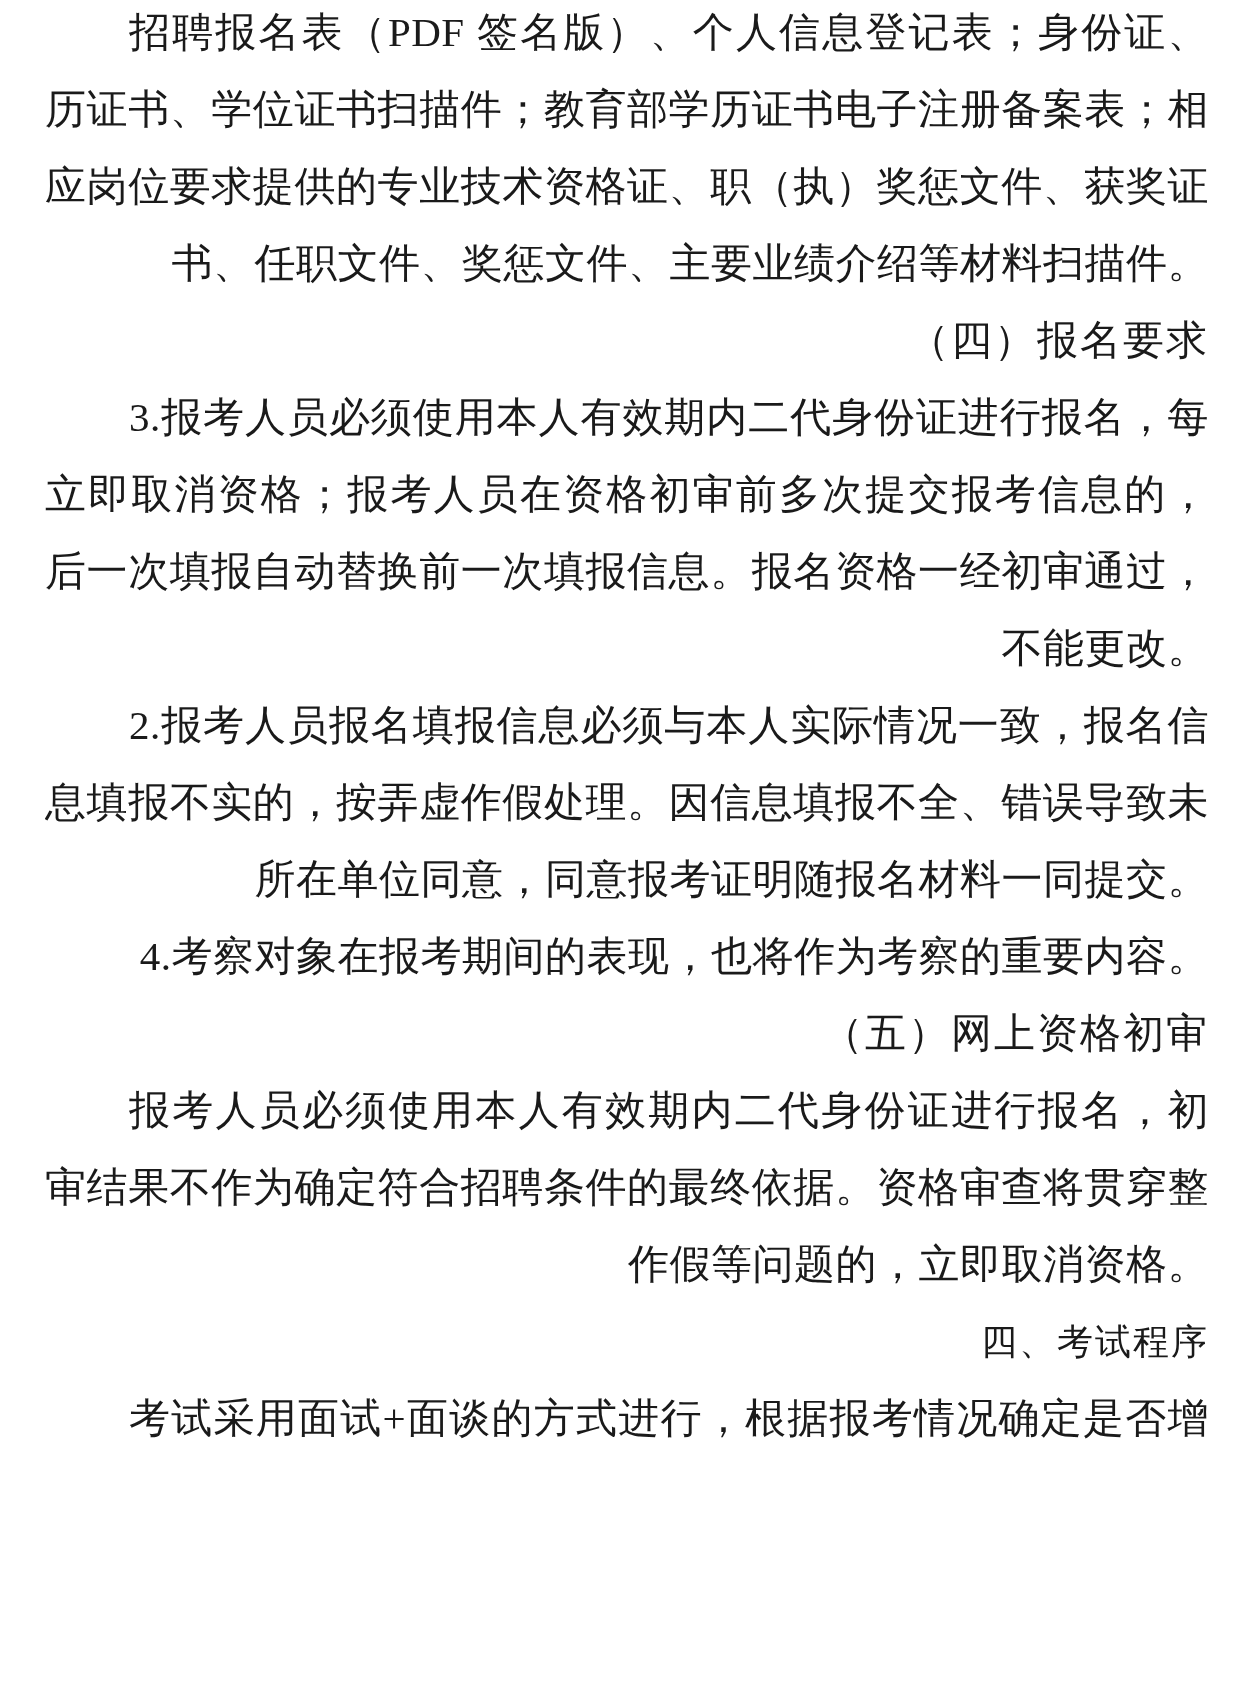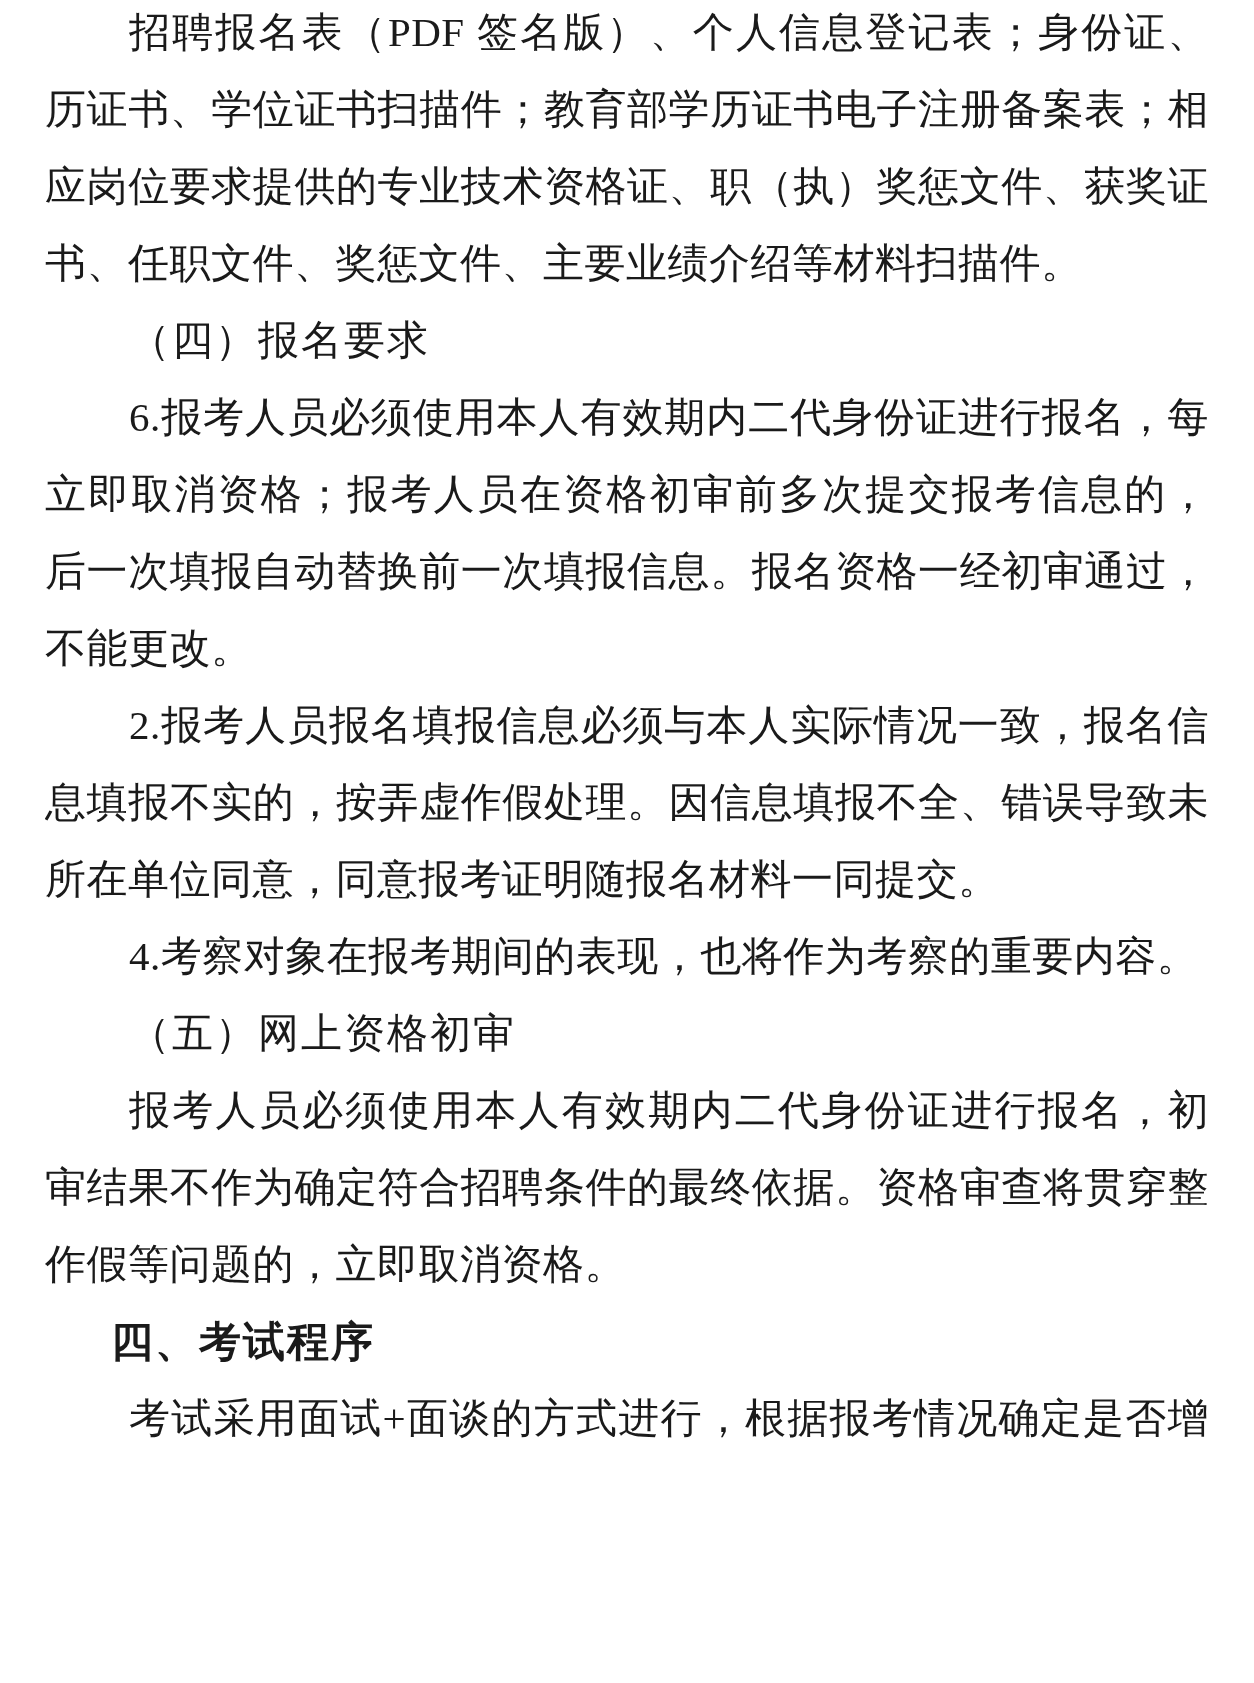--- a/index.html
+++ b/index.html
@@ -23,56 +23,56 @@
     width: 1164px;
     color: #1a1a1a;
     font-family: "Liberation Serif", "DejaVu Serif", serif;
     font-size: 41px;
     line-height: 77px;
     letter-spacing: 0.5px;
   }
   .line {
     height: 77px;
     white-space: nowrap;
-    text-align: left;
+    text-align: right;
   }
   .line.justify {
     white-space: normal;
     text-align: justify;
     text-align-last: justify;
     text-justify: inter-character;
     overflow: hidden;
   }
   .line.indent {
     text-indent: 84px;
   }
   .line.h3 {
     
     letter-spacing: 2px;
   }
   .line.h2 {
     
     font-family: "Liberation Sans", "DejaVu Sans", sans-serif;
-    font-weight: 700;
-    font-size: 42px;
+    font-weight: 400;
+    font-size: 36px;
     text-indent: 66px;
     letter-spacing: 2px;
   }
 </style>
 </head>
 <body>
 
 <div class="page">
   <div class="doc">
     <div class="line indent justify">招聘报名表（PDF 签名版）、个人信息登记表；身份证、学</div>
     <div class="line justify">历证书、学位证书扫描件；教育部学历证书电子注册备案表；相</div>
     <div class="line justify">应岗位要求提供的专业技术资格证、职（执）奖惩文件、获奖证</div>
     <div class="line">书、任职文件、奖惩文件、主要业绩介绍等材料扫描件。</div>
     <div class="line indent h3">（四）报名要求</div>
-    <div class="line indent justify">6.报考人员必须使用本人有效期内二代身份证进行报名，每</div>
+    <div class="line indent justify">3.报考人员必须使用本人有效期内二代身份证进行报名，每</div>
     <div class="line justify">立即取消资格；报考人员在资格初审前多次提交报考信息的，</div>
     <div class="line justify">后一次填报自动替换前一次填报信息。报名资格一经初审通过，</div>
     <div class="line">不能更改。</div>
     <div class="line indent justify">2.报考人员报名填报信息必须与本人实际情况一致，报名信</div>
     <div class="line justify">息填报不实的，按弄虚作假处理。因信息填报不全、错误导致未</div>
     <div class="line">所在单位同意，同意报考证明随报名材料一同提交。</div>
     <div class="line indent">4.考察对象在报考期间的表现，也将作为考察的重要内容。</div>
     <div class="line indent h3">（五）网上资格初审</div>
     <div class="line indent justify">报考人员必须使用本人有效期内二代身份证进行报名，初</div>
     <div class="line justify">审结果不作为确定符合招聘条件的最终依据。资格审查将贯穿整</div>

